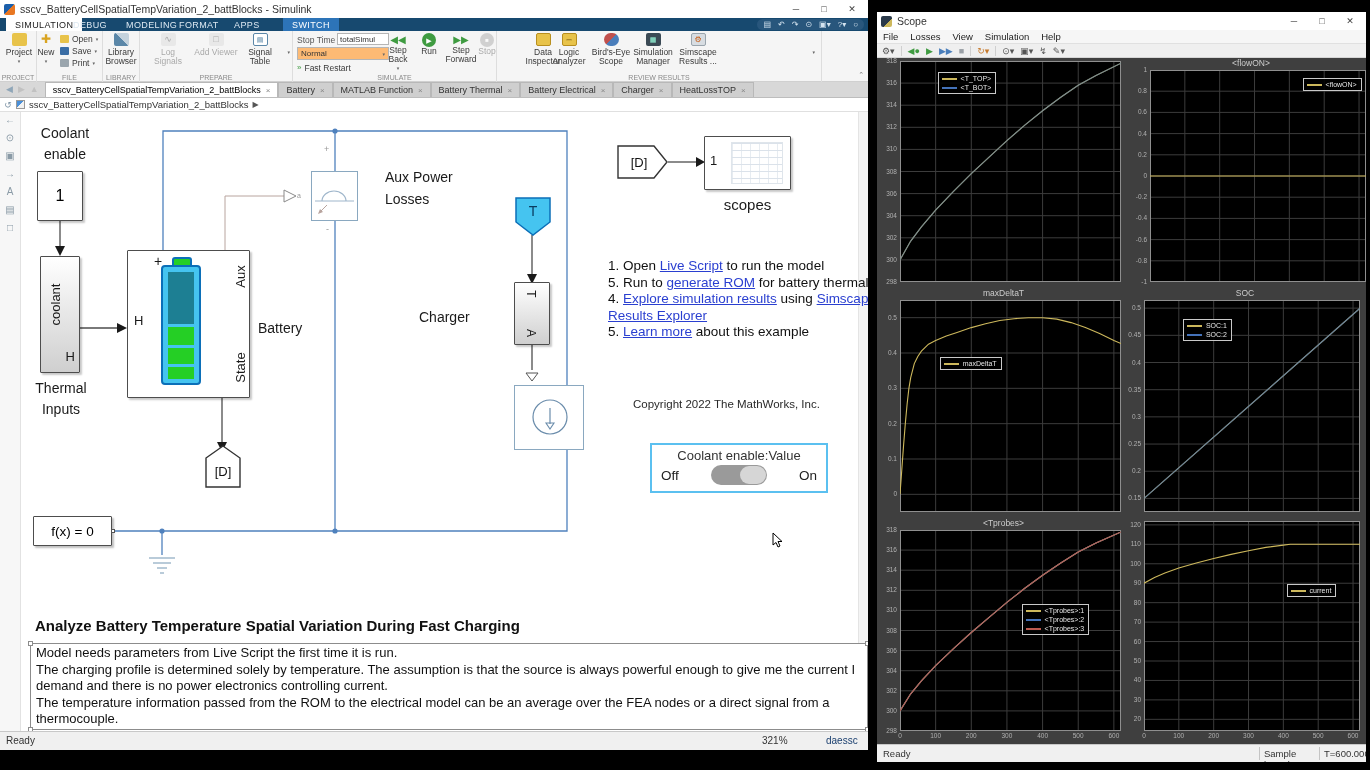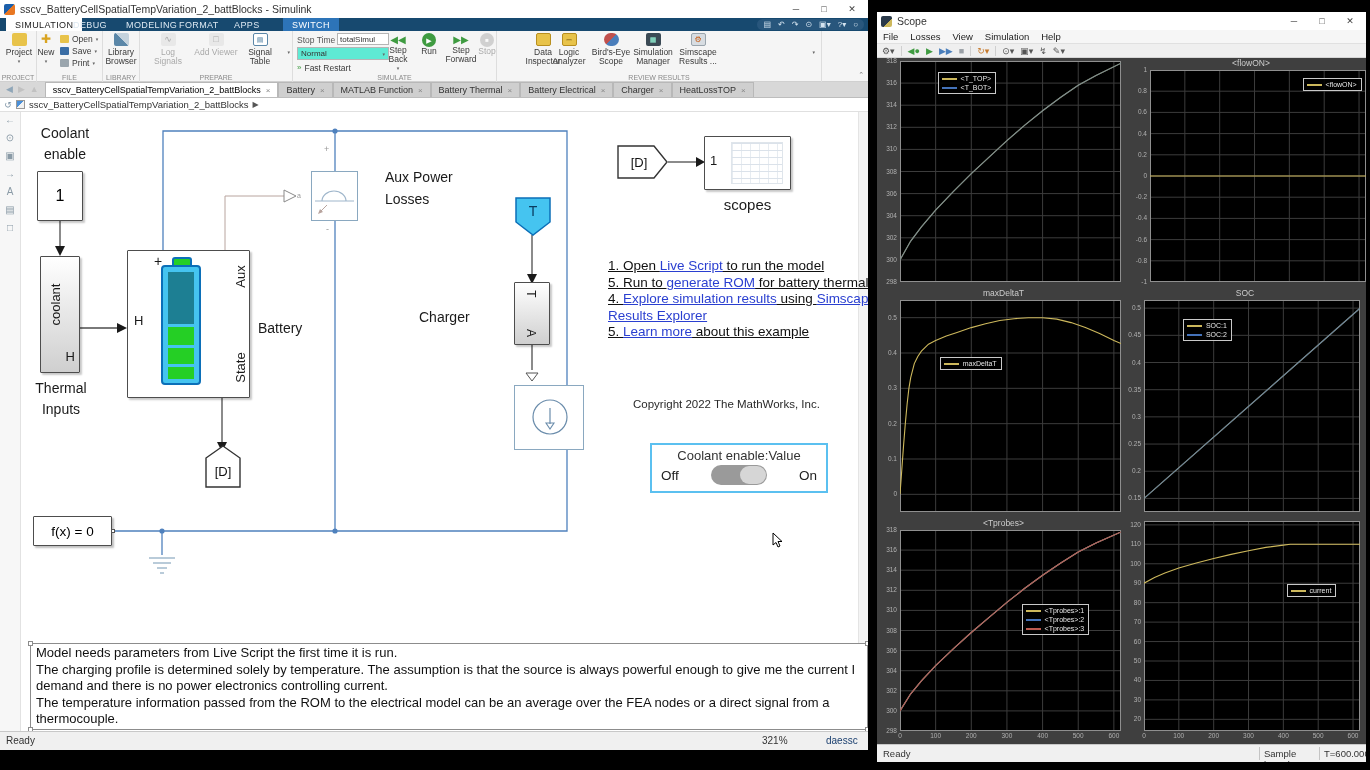--- a/index.html
+++ b/index.html
@@ -34,21 +34,21 @@
   .ts-big { position:absolute; top:2px; width:44px; display:flex; flex-direction:column;
     align-items:center; text-align:center; line-height:9px; }
   .ts-ic { width:15px; height:13px; border-radius:2px; margin-bottom:2px;
     display:flex;align-items:center;justify-content:center; font-size:9px; }
   .ts-caret { font-size:5px; color:#666; }
   .disabled { opacity:.42; filter:grayscale(1); }
   .ts-row { position:absolute; display:flex; align-items:center; gap:3px; height:11px; }
   .mini-ic { width:9px; height:8px; border-radius:1px; }
   .ts-input { position:absolute; height:12px; border:1px solid #b5b5b5; background:#fff;
     font-size:8px; padding:0 2px; color:#333; font-family:"Liberation Sans",sans-serif;}
-  .ts-select { position:absolute; height:13px; border:1px solid #b5b5b5; background:#5eead4;
+  .ts-select { position:absolute; height:13px; border:1px solid #b5b5b5; background:#fdba74;
     font-size:8px; display:flex; align-items:center; justify-content:space-between; padding:0 3px; color:#333;}
   .doc-tabbar { position:absolute; left:0; top:82px; right:0; height:16px; background:#d8d8d8;
     border-bottom:1px solid #bdbdbd; display:flex; align-items:flex-end; }
   .nav-arrows { display:flex; gap:5px; padding:0 6px 3px 6px; color:#8fa6b8; font-size:9px; }
   .dtab { height:15px; padding:0 7px; display:flex; align-items:center; gap:5px;
     font-size:9px; color:#333; background:#cfcfcf; border:1px solid #b8b8b8; border-bottom:none; }
   .dtab.active { background:#fff; color:#000; }
   .dtab .x { color:#888; font-size:8px; }
   .breadcrumb { position:absolute; left:0; top:98px; right:0; height:14px; background:#fff;
     border-bottom:1px solid #e0e0e0; display:flex; align-items:center; font-size:9.5px; color:#333; }
@@ -70,21 +70,21 @@
     box-shadow:2px 2px 2px rgba(0,0,0,.22); }
   .grad { background:linear-gradient(#ffffff,#cfcfcf); }
   .rot { position:absolute; transform:rotate(-90deg); transform-origin:center;
     font-size:13px; color:#1a1a1a; white-space:nowrap; }
   .rot-cw { position:absolute; transform:rotate(90deg); transform-origin:center;
     font-size:12px; color:#1a1a1a; white-space:nowrap; }
   .thin-blk { position:absolute; background:#fff; border:1px solid #8aa8c0; }
   .port-txt { position:absolute; font-size:13px; color:#1a1a1a; }
   #wires { position:absolute; inset:0; pointer-events:none; }
   .instr { position:absolute; left:587px; top:146px; width:268px; font-size:13.5px;
-    line-height:16.5px; color:#111;text-decoration:underline; }
+    line-height:16.5px; color:#111; }
   .instr a, .lnk { color:#2a3fd0; text-decoration:underline; }
   .copyright { position:absolute; left:612px; top:286px; font-size:11.5px; color:#2a2a2a; }
   .toggle-box { position:absolute; left:629px; top:331px; width:178px; height:50px;
     border:2px solid #5bc0f0; background:#fff; }
   .toggle-title { text-align:center; font-size:13px; color:#333; margin-top:3px; }
   .toggle-row { display:flex; align-items:center; justify-content:space-between; padding:2px 9px 0 9px;
     font-size:13.5px; color:#222; }
   .pill { width:56px; height:20px; background:#9a9a9a; border-radius:10px; position:relative; }
   .knob { position:absolute; right:1px; top:1px; width:26px; height:18px; background:#d6d6d6;
     border-radius:9px; }
@@ -465,20 +465,21 @@
       <div class="toggle-title">Coolant enable:Value</div>
       <div class="toggle-row">
         <span>Off</span>
         <span class="pill">
               <span class="knob"></span>
             </span>
         <span>On</span>
       </div>
     </div>
 
+    <div class="doc-heading">Analyze Battery Temperature Spatial Variation During Fast Charging</div>
     <div class="doc-box" id="doc-box">
           <div>Model needs parameters from Live Script the first time it is run.</div>
           <div>The charging profile is determined solely by temperature. The assumption is that the source is always powerful enough to give me the current I demand and there is no power electronics controlling current.</div>
           <div>The temperature information passed from the ROM to the electrical model can be an average over the FEA nodes or a direct signal from a thermocouple.</div>
         </div>
     <span class="handle" style="left:7px;top:529px;"></span>
     <span class="handle" style="left:844px;top:529px;"></span>
     <span class="handle" style="left:7px;top:615px;"></span>
     <span class="handle" style="left:844px;top:615px;"></span>
 

